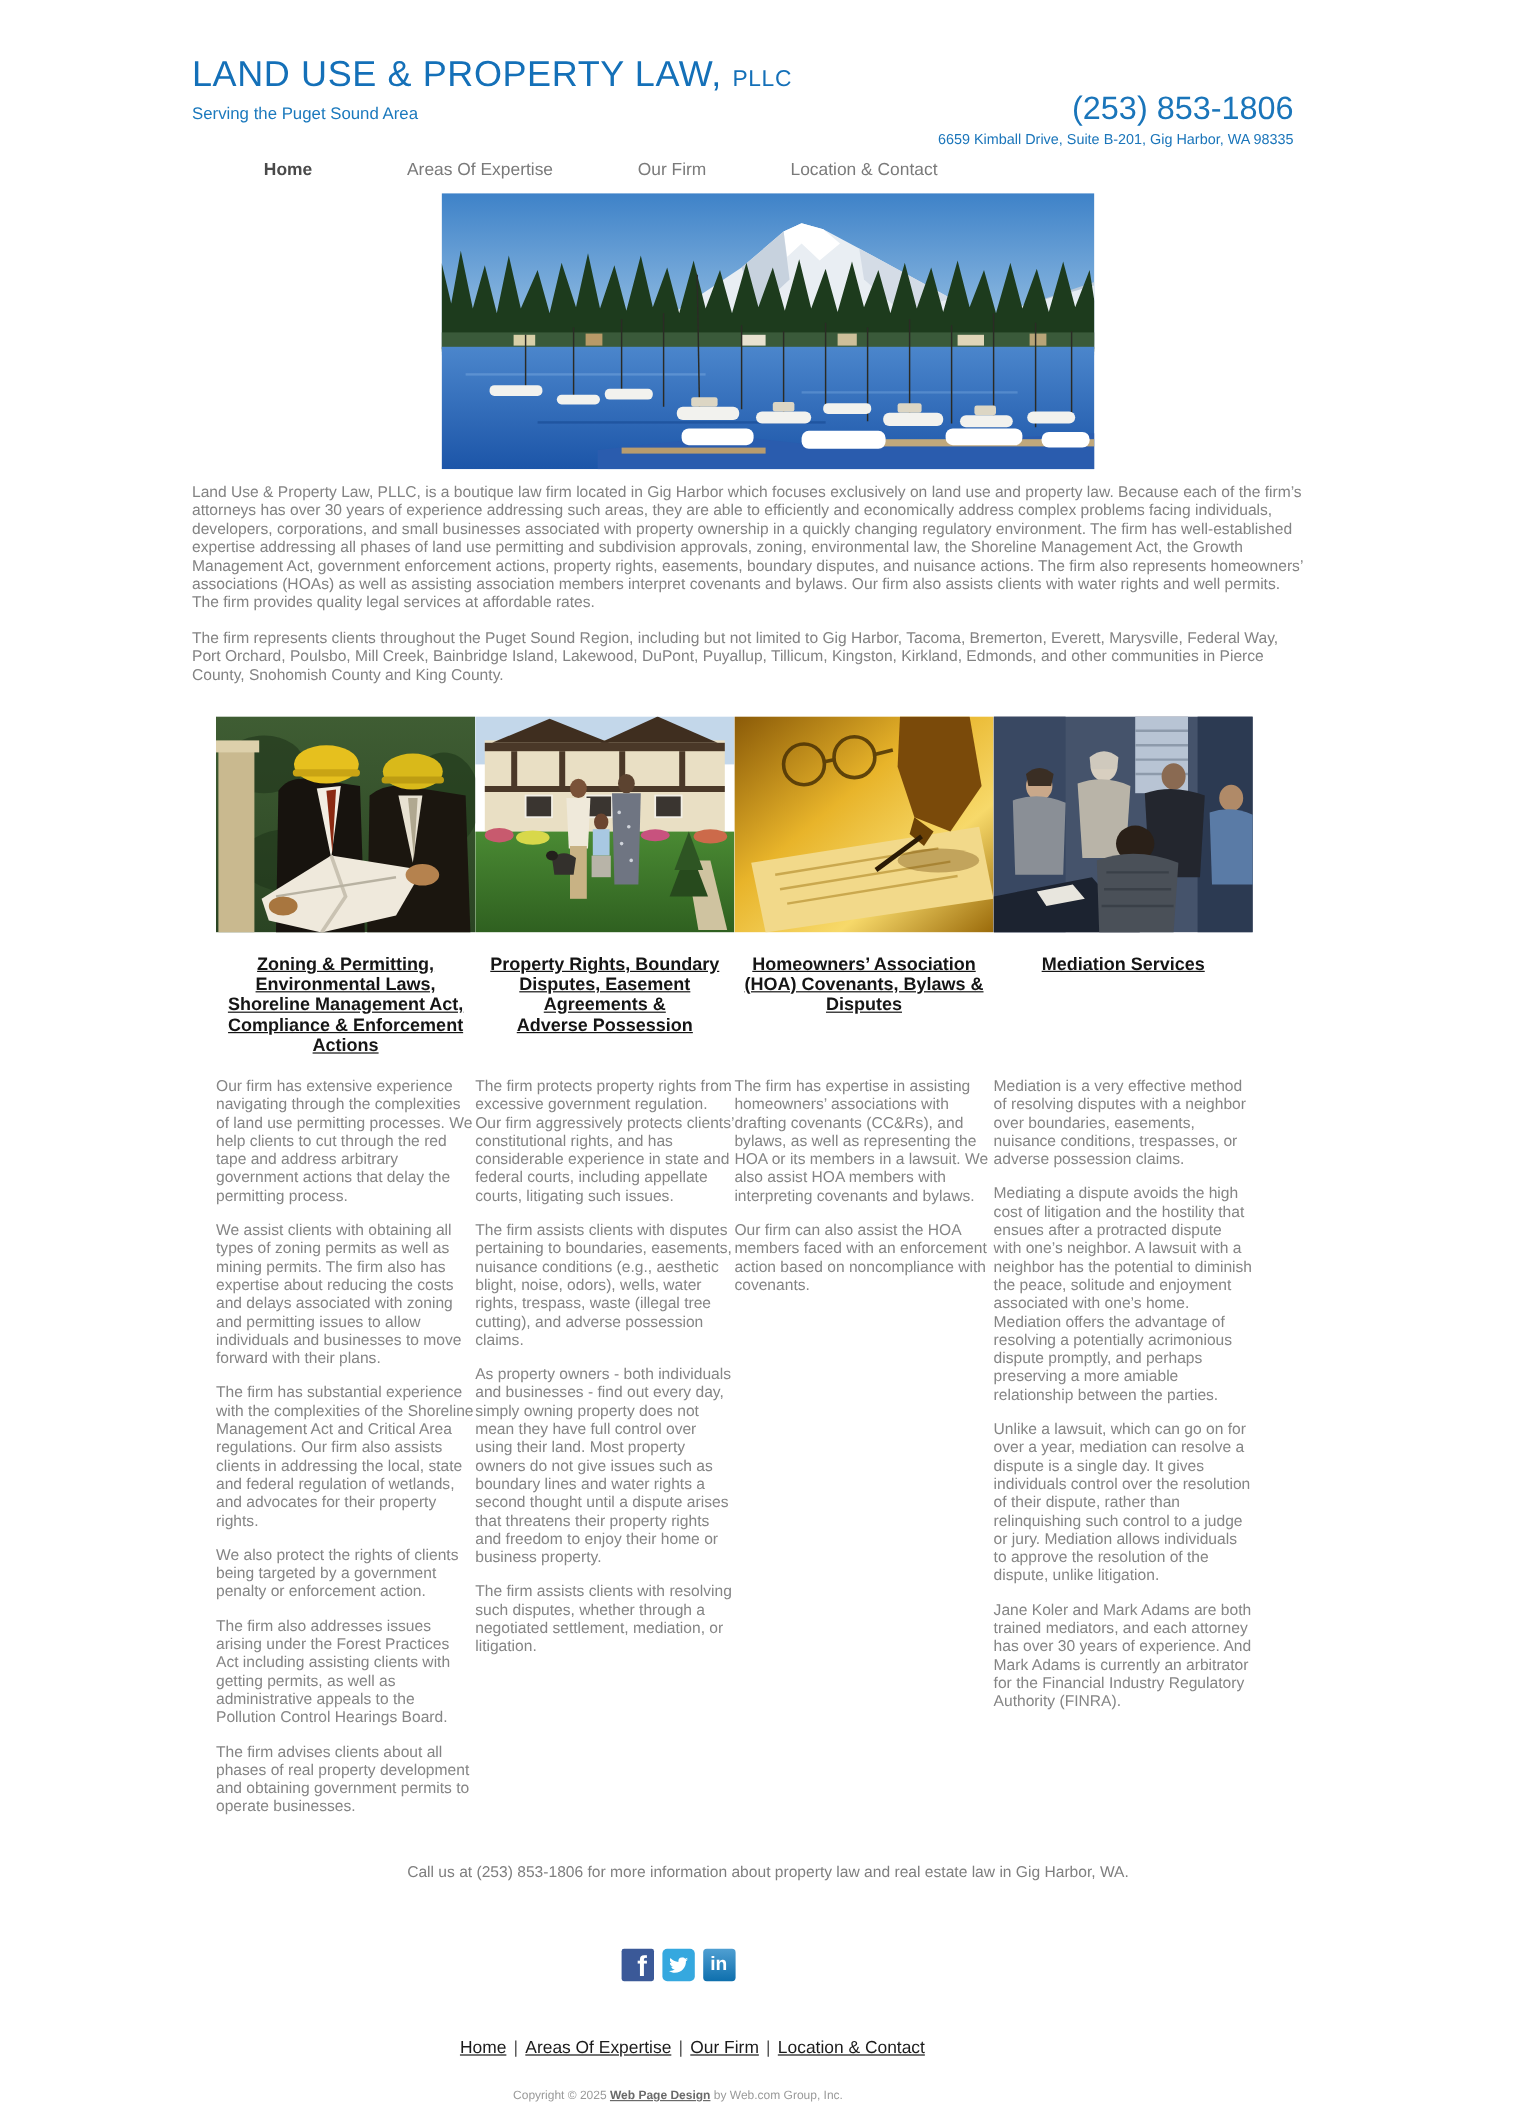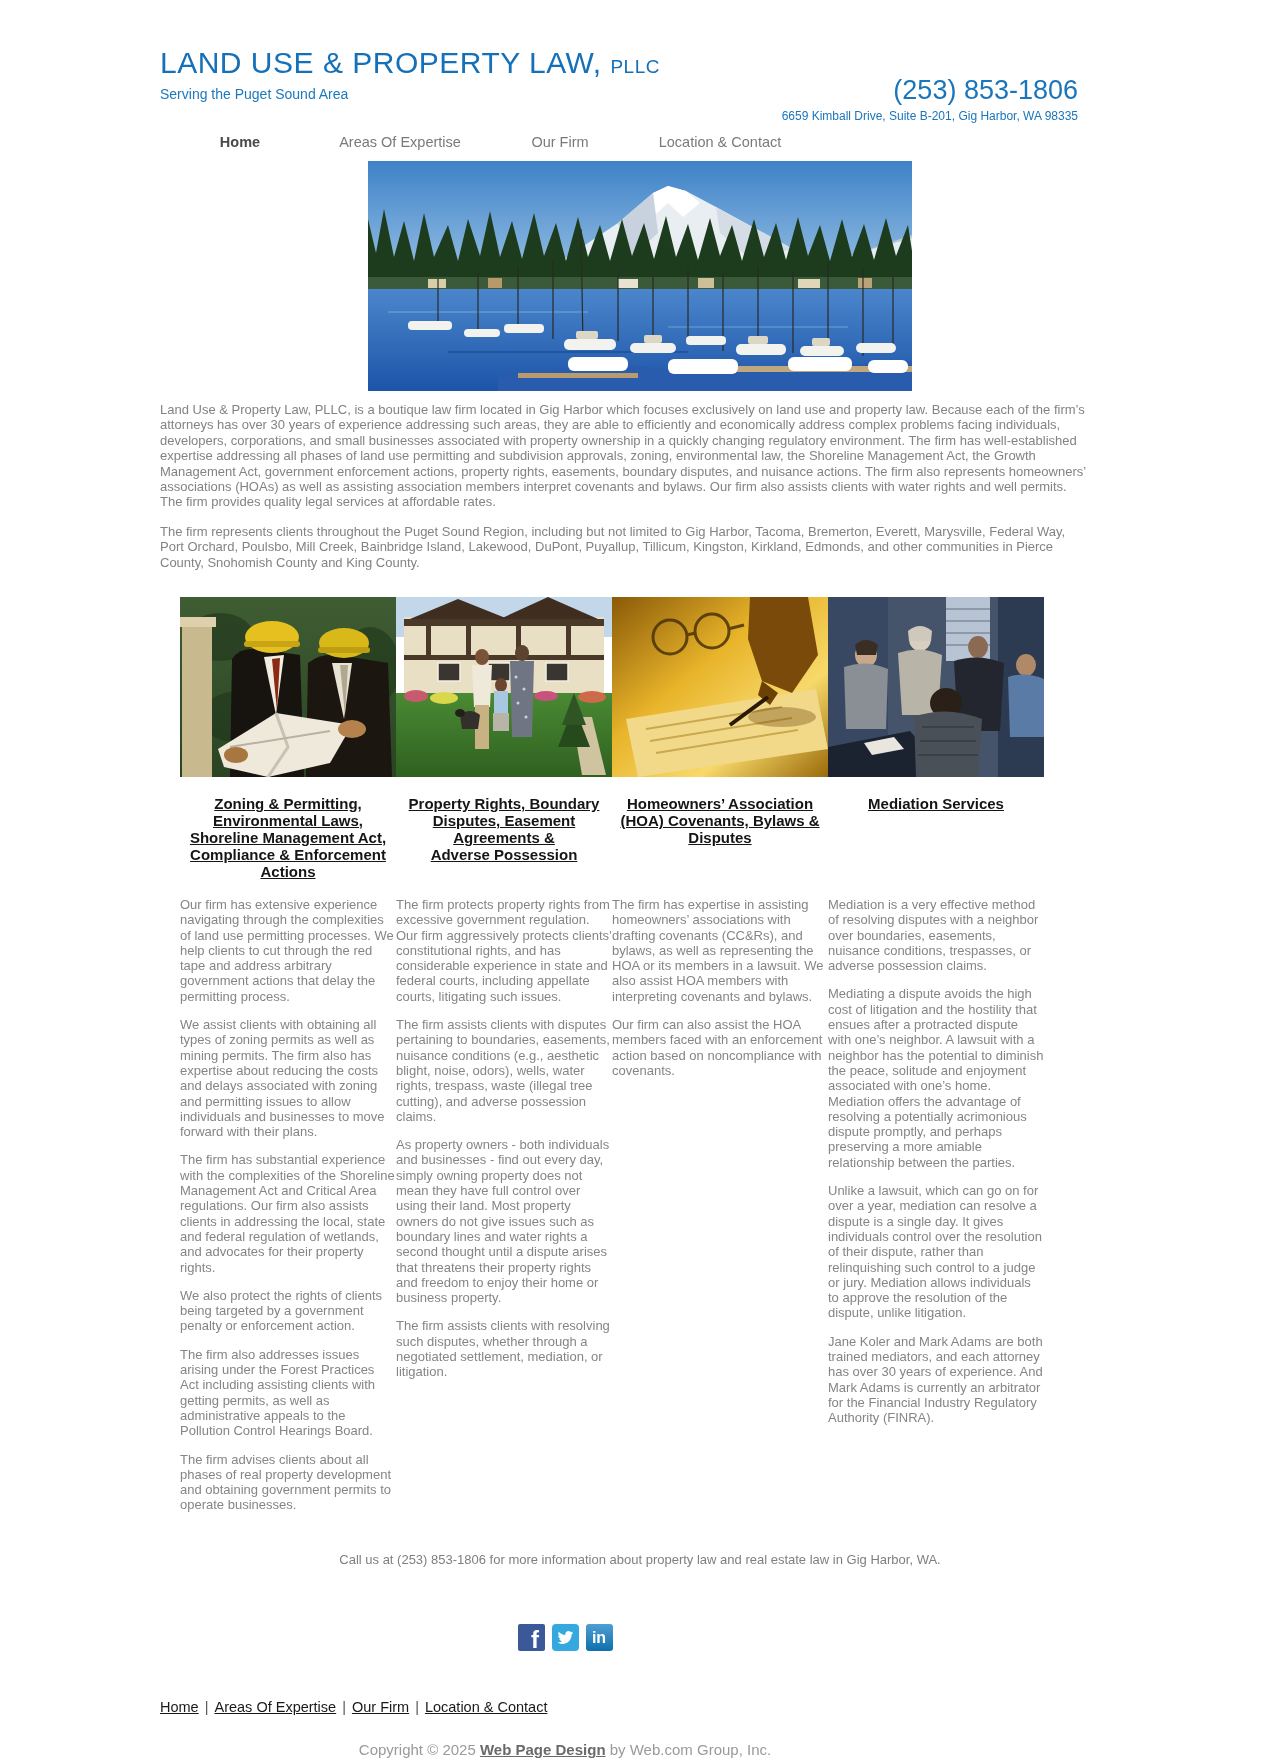--- a/index.html
+++ b/index.html
@@ -45,27 +45,27 @@
   .share-label { color:#8f8f8f; font-size:11.5px; letter-spacing:.5px; }
   .share-row { margin-top:8px; display:flex; justify-content:center; gap:7px; }
   .sicon { width:27px; height:27px; display:flex; align-items:flex-end; justify-content:center;
            cursor:pointer; position:relative; overflow:hidden; }
   .sicon.fb { background:#3b5998; border-radius:2px; }
   .sicon.fb .f { color:#fff; font-size:24px; font-weight:bold; line-height:22px; margin-left:8px; }
   .sicon.tw { background:#35a8df; border-radius:4px; align-items:center; }
   .sicon.li { background:linear-gradient(#4f9fd2,#0e6fad); border-radius:3px; align-items:center; }
   .sicon.li .in { color:#fff; font-size:16px; font-weight:bold; }
 
-  .bottomnav { position:absolute; left:160px; top:1699px; width:810px; 
+  .bottomnav { position:absolute; left:172px; top:1699px; width:810px; text-align:center;
                font-size:14.5px; color:#444; }
   .bottomnav a { color:#1a1a1a; text-decoration:underline; cursor:pointer; }
   .bottomnav .sep { color:#555; text-decoration:none; padding:0 6px; }
 
   .copyright { position:absolute; left:160px; top:1741px; width:810px; text-align:center;
-               font-size:15px; color:#9a9a9a; }
+               font-size:10px; color:#9a9a9a; }
   .copyright .wpd { color:#6a6a6a; font-weight:bold; text-decoration:underline; cursor:pointer; }
 </style>
 </head>
 <body>
 
 <div class="page">
 
   <div class="brand">
     <div class="brand-title"><span>LAND USE &amp; PROPERTY LAW,</span> <span class="suffix">PLLC</span></div>
     <div class="brand-tagline">Serving the Puget Sound Area</div>

